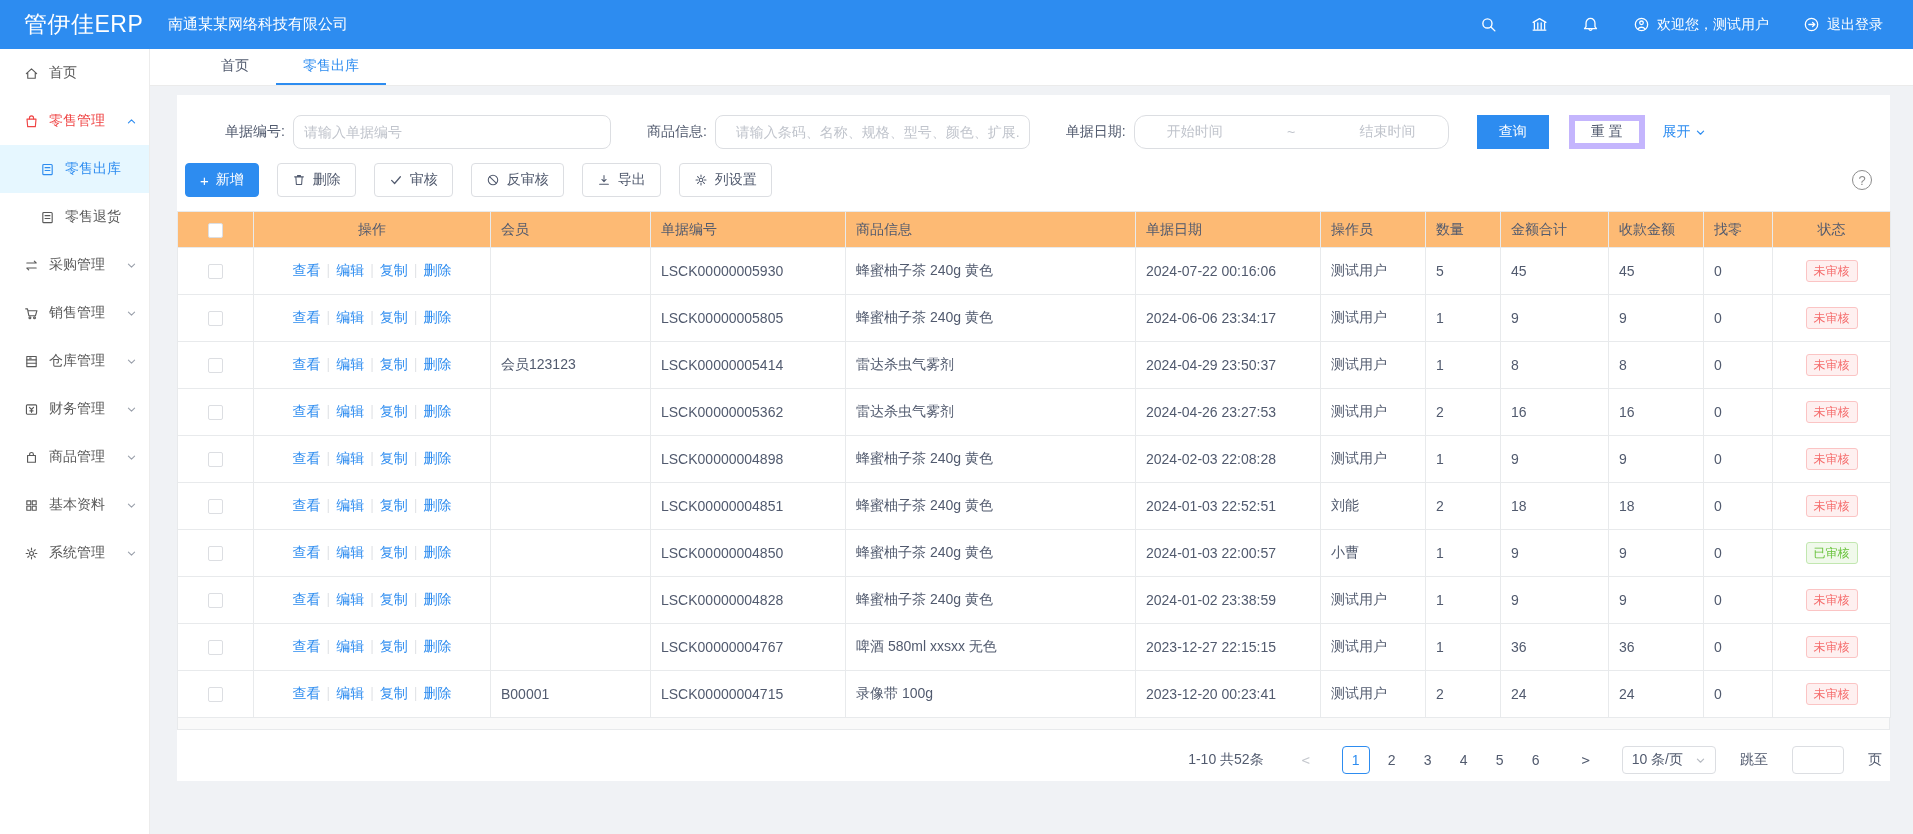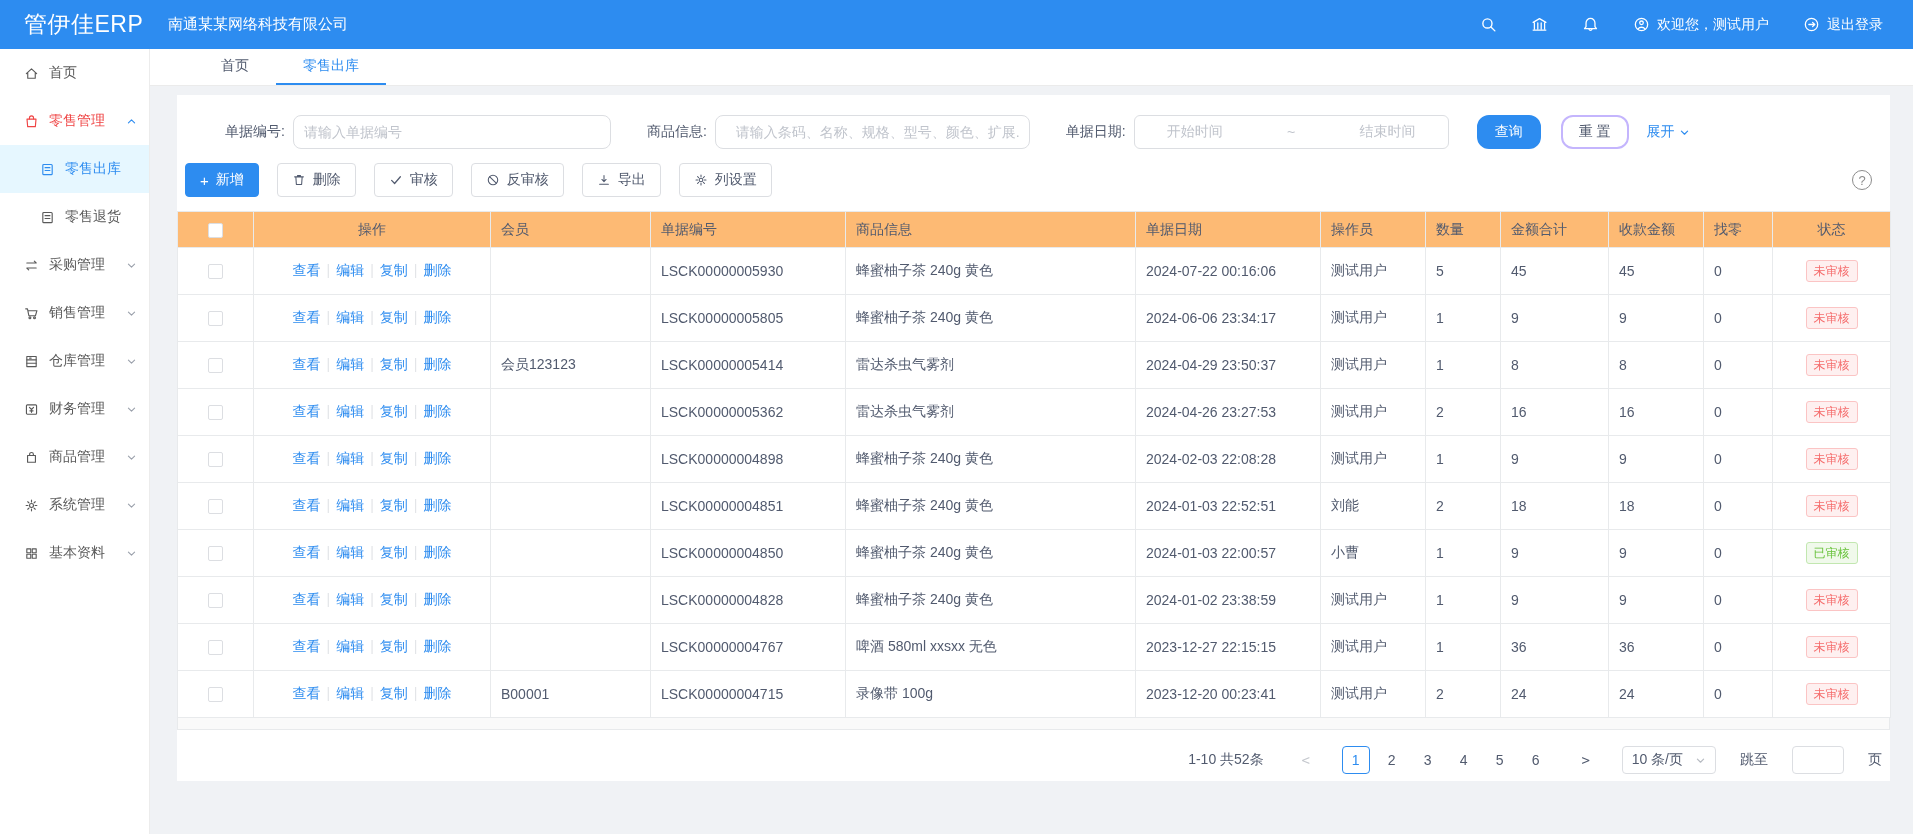--- a/index.html
+++ b/index.html
@@ -33,22 +33,22 @@
 
   .panel { position:absolute; left:27px; top:46px; right:23px; bottom:53px; background:#fff; }
 
   
   .filter-row { display:flex; align-items:center; padding:20px 0 0 48px; }
   .f-label { color:#515a6e; margin-right:8px; white-space:nowrap; }
   .ml36 { margin-left:36px; }
   .f-input { height:34px; border:1px solid #dcdee2; border-radius:8px; padding:0 10px; font-size:14px; color:#515a6e; outline:none; font-family:inherit; }
   .f-input::placeholder { color:#c0c4cc; }
   .w318 { width:318px; } .w315 { width:315px;padding-left:20px; }
-  .date-range { width:315px; height:34px; border:1px solid #dcdee2; border-radius:6px; display:flex; align-items:center; justify-content:space-around; color:#c0c4cc; cursor:text; }
-  .btn { height:34px; border:2px solid #c4b5fd; border-radius:12px; background:#fff; color:#515a6e; font-size:14px; padding:0 16px; cursor:pointer; font-family:inherit; white-space:nowrap; }
+  .date-range { width:315px; height:34px; border:1px solid #dcdee2; border-radius:12px; display:flex; align-items:center; justify-content:space-around; color:#c0c4cc; cursor:text; }
+  .btn { height:34px; border:6px solid #c4b5fd; border-radius:0; background:#fff; color:#515a6e; font-size:14px; padding:0 16px; cursor:pointer; font-family:inherit; white-space:nowrap; }
   .btn.primary { background:#2d8cf0; border-color:#2d8cf0; color:#fff; }
   .mlsearch { margin-left:28px; } .mlreset { margin-left:20px; }
   .expand-link { margin-left:18px; color:#2d8cf0; display:inline-flex; align-items:center; gap:4px; cursor:pointer; white-space:nowrap; }
 
   
   .toolbar { display:flex; align-items:center; gap:18px; margin:14px 18px 0 8px; }
   .tb-btn { height:34px; border:1px solid #dcdee2; border-radius:4px; background:#fff; color:#515a6e; font-size:14px; padding:0 14px; display:inline-flex; align-items:center; gap:7px; cursor:pointer; font-family:inherit; white-space:nowrap; }
   .tb-btn.primary { background:#2d8cf0; border-color:#2d8cf0; color:#fff; }
   .tbi { display:inline-flex; align-items:center; font-size:15px; line-height:1; }
   .help { margin-left:auto; width:20px; height:20px; border:1px solid #8c8c8c; border-radius:50%; color:#8c8c8c; font-size:13px; display:inline-flex; align-items:center; justify-content:center; cursor:pointer; }
@@ -232,41 +232,41 @@
         <span class="mi-label">商品管理</span>
         <span class="mi-arrow">
           <svg viewBox="0 0 16 16" width="11" height="11" fill="none" stroke="currentColor" stroke-width="1.6" stroke-linecap="round" stroke-linejoin="round">
             <path d="M3.5 6 8 10.5 12.5 6"></path>
           </svg>
         </span>
       </div>
       <div class="menu-item">
         <span class="mi-icon">
           <svg viewBox="0 0 16 16" width="15" height="15" fill="none" stroke="currentColor" stroke-width="1.2" stroke-linecap="round" stroke-linejoin="round">
-            <circle cx="8" cy="8" r="2.1"></circle>
-            <path d="M8 2.3v1.9M8 11.8v1.9M2.3 8h1.9M11.8 8h1.9M4 4l1.3 1.3M10.7 10.7 12 12M12 4l-1.3 1.3M5.3 10.7 4 12"></path>
-          </svg>
-        </span>
-        <span class="mi-label">系统管理</span>
-        <span class="mi-arrow">
-          <svg viewBox="0 0 16 16" width="11" height="11" fill="none" stroke="currentColor" stroke-width="1.6" stroke-linecap="round" stroke-linejoin="round">
-            <path d="M3.5 6 8 10.5 12.5 6"></path>
-          </svg>
-        </span>
-      </div>
-      <div class="menu-item">
-        <span class="mi-icon">
-          <svg viewBox="0 0 16 16" width="15" height="15" fill="none" stroke="currentColor" stroke-width="1.2" stroke-linecap="round" stroke-linejoin="round">
             <rect x="3" y="3" width="4.2" height="4.2"></rect>
             <rect x="8.8" y="3" width="4.2" height="4.2"></rect>
             <rect x="3" y="8.8" width="4.2" height="4.2"></rect>
             <rect x="8.8" y="8.8" width="4.2" height="4.2"></rect>
           </svg>
         </span>
         <span class="mi-label">基本资料</span>
+        <span class="mi-arrow">
+          <svg viewBox="0 0 16 16" width="11" height="11" fill="none" stroke="currentColor" stroke-width="1.6" stroke-linecap="round" stroke-linejoin="round">
+            <path d="M3.5 6 8 10.5 12.5 6"></path>
+          </svg>
+        </span>
+      </div>
+      <div class="menu-item">
+        <span class="mi-icon">
+          <svg viewBox="0 0 16 16" width="15" height="15" fill="none" stroke="currentColor" stroke-width="1.2" stroke-linecap="round" stroke-linejoin="round">
+            <circle cx="8" cy="8" r="2.1"></circle>
+            <path d="M8 2.3v1.9M8 11.8v1.9M2.3 8h1.9M11.8 8h1.9M4 4l1.3 1.3M10.7 10.7 12 12M12 4l-1.3 1.3M5.3 10.7 4 12"></path>
+          </svg>
+        </span>
+        <span class="mi-label">系统管理</span>
         <span class="mi-arrow">
           <svg viewBox="0 0 16 16" width="11" height="11" fill="none" stroke="currentColor" stroke-width="1.6" stroke-linecap="round" stroke-linejoin="round">
             <path d="M3.5 6 8 10.5 12.5 6"></path>
           </svg>
         </span>
       </div>
     </div>
 </div>
 
 <div class="main">

